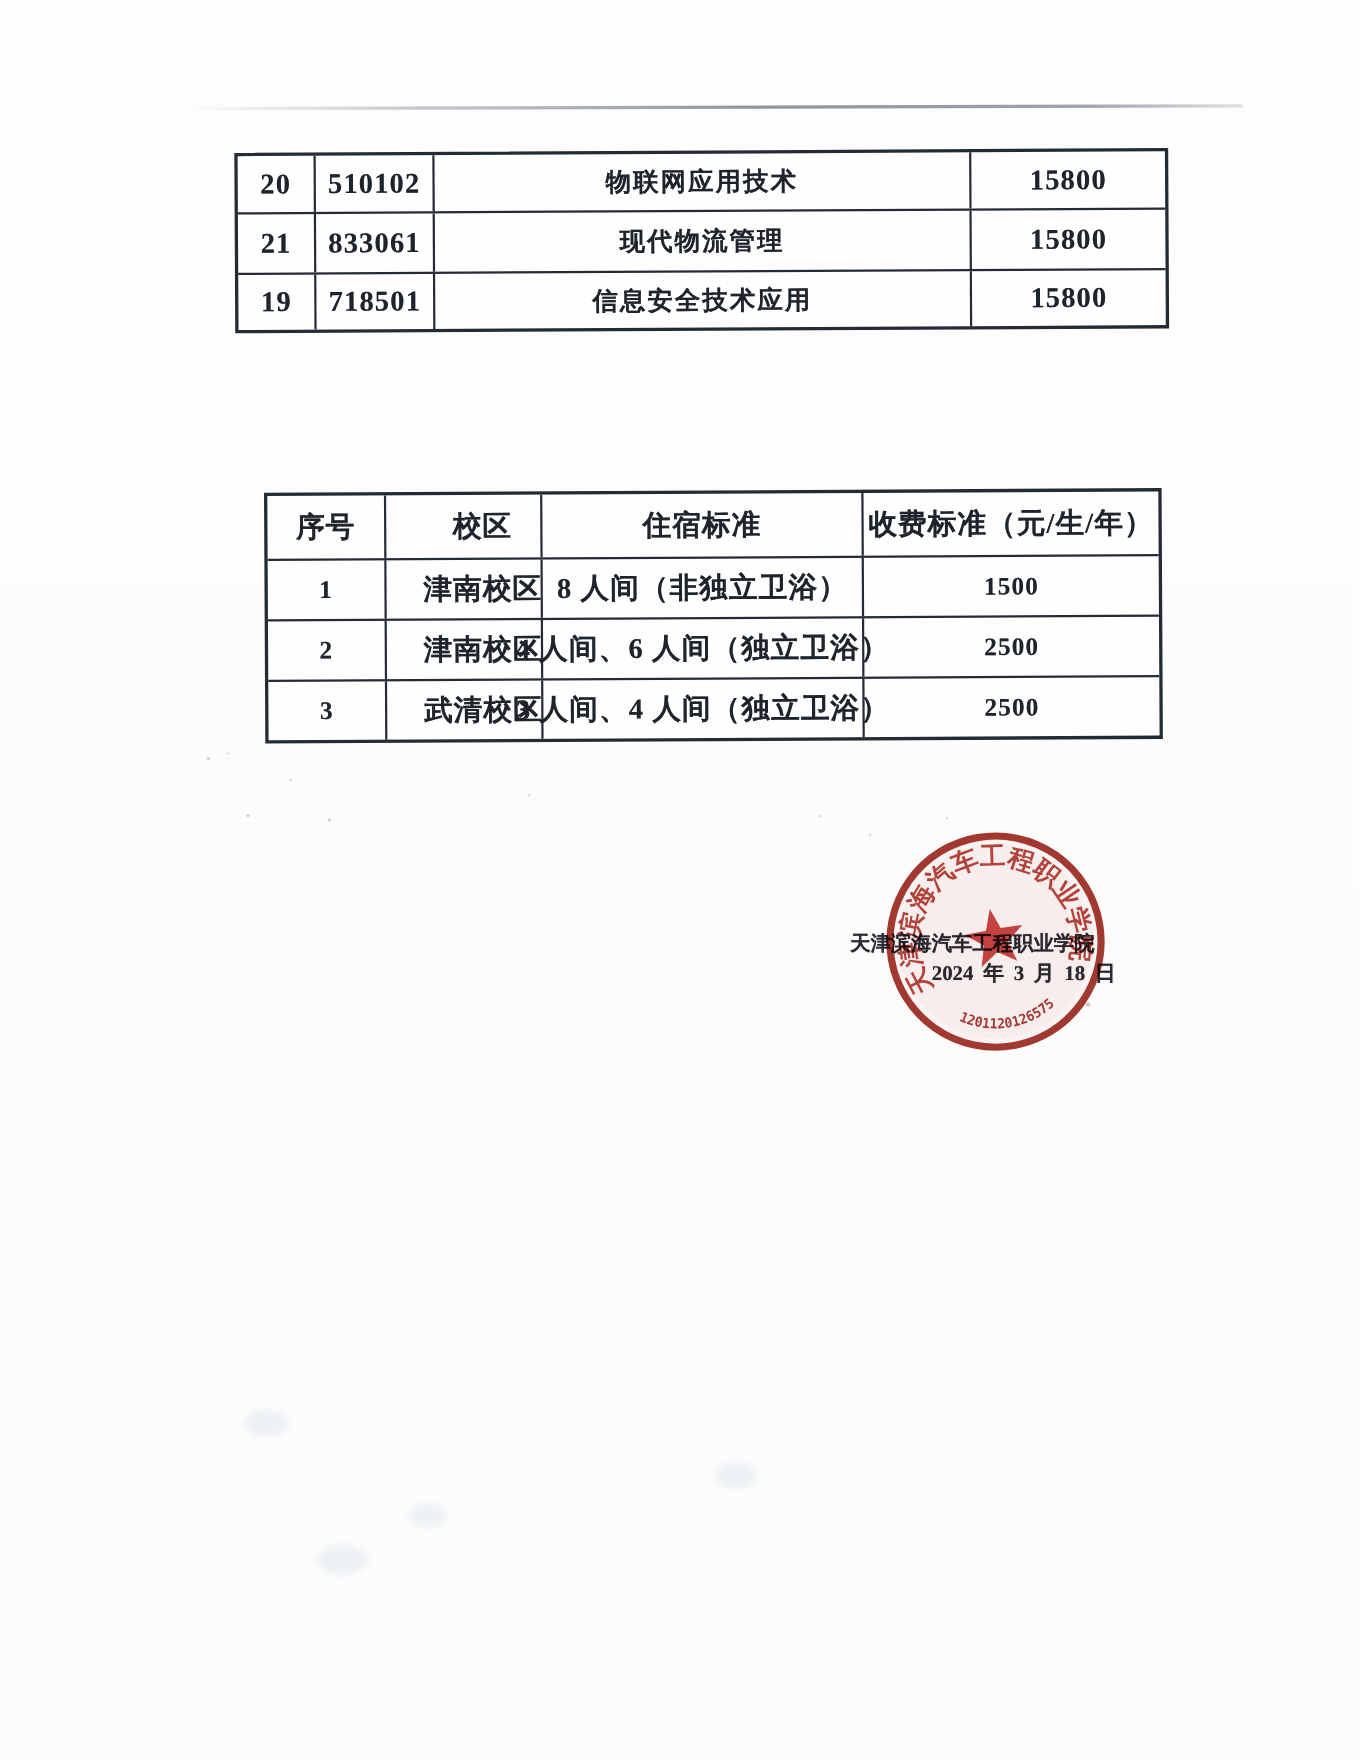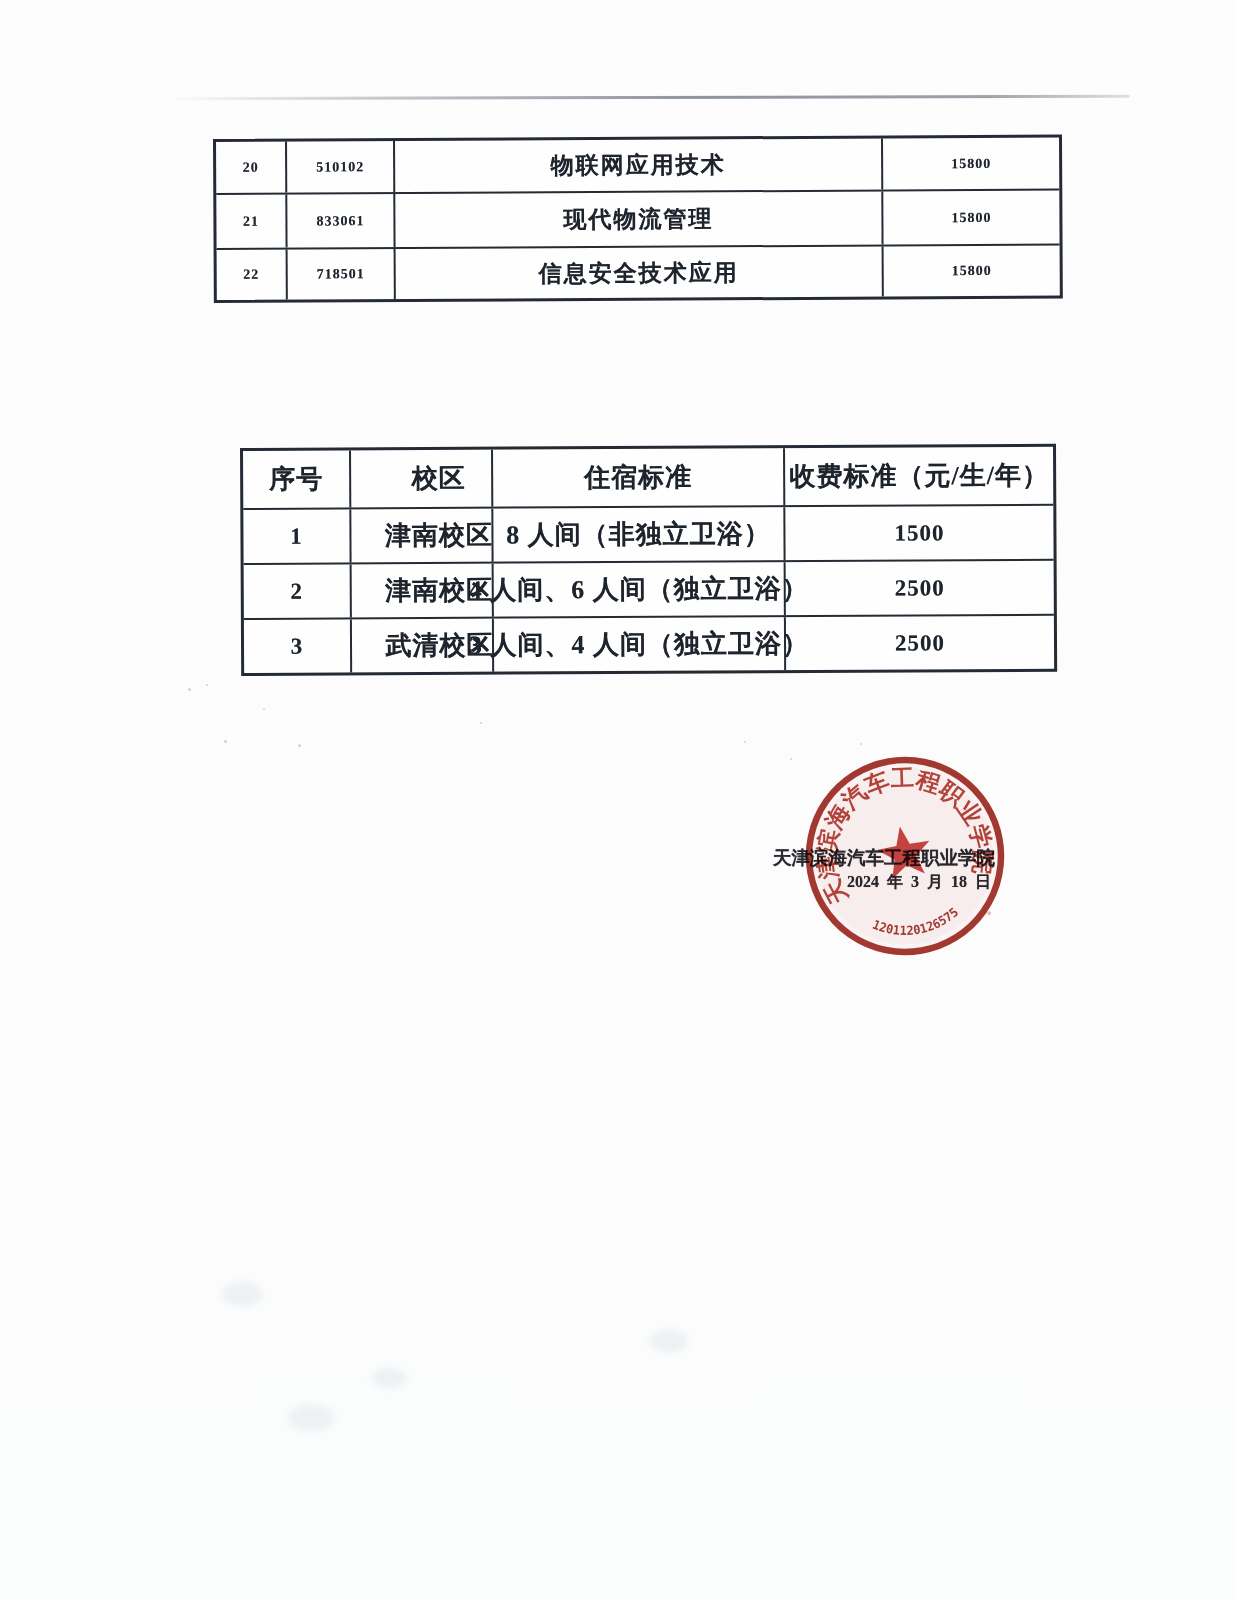--- a/index.html
+++ b/index.html
@@ -35,21 +35,21 @@
   .t-cell:last-child{border-right:none;}
   
   .t1{left:213px;top:139px;width:843px;}
   .t1 .t-row{height:51px;}
   .t1 .r2{height:53px;}
   .t1 .r3{height:50px;}
   .t1 .c1{width:71px;}
   .t1 .c2{width:108px;}
   .t1 .c3{width:488px;}
   .t1 .c4{flex:1;}
-  .t1 .num{font-size:14px;letter-spacing:1px;}
+  .t1 .num{font-size:26px;letter-spacing:1px;}
   .t1 .c3{font-size:23px;letter-spacing:2px;}
   
   .t2{left:240px;top:448px;width:810px;}
   .t2 .t-row{height:53px;}
   .t2 .hrow{height:57px;}
   .t2 .c1{width:108px;}
   .t2 .c2{width:142px;padding-left:35px;}
   .t2 .c3{width:292px;}
   .t2 .c4{flex:1;}
   .t2 .t-cell{font-size:26px;letter-spacing:1px;}
@@ -58,21 +58,21 @@
   .stamp{position:absolute;left:790px;top:741px;width:230px;height:230px;}
   .stamp svg{position:absolute;left:0;top:0;}
   .sig-org{
     position:absolute;left:773px;top:845px;width:222px;
     font-size:18.5px;font-weight:700;color:#2a2a31;white-space:nowrap;
     letter-spacing:0px;mix-blend-mode:multiply;
     text-shadow:0 0 0.7px rgba(30,30,38,0.6);
   }
   .sig-date{
     position:absolute;left:847px;top:872px;
-    font-size:16px;font-weight:700;color:#2a2a31;white-space:nowrap;
+    font-size:19px;font-weight:700;color:#2a2a31;white-space:nowrap;
     word-spacing:4px;mix-blend-mode:multiply;
     text-shadow:0 0 0.7px rgba(30,30,38,0.6);
   }
   
   .speck{position:absolute;border-radius:50%;background:rgba(150,160,170,0.45);}
   .smudge{position:absolute;border-radius:50%;background:rgba(205,216,222,0.30);filter:blur(3px);}
 </style>
 </head>
 <body>
 
@@ -87,21 +87,21 @@
       <div class="t-cell c3">物联网应用技术</div>
       <div class="t-cell c4 num">15800</div>
     </div>
     <div class="t-row r2">
       <div class="t-cell c1 num">21</div>
       <div class="t-cell c2 num">833061</div>
       <div class="t-cell c3">现代物流管理</div>
       <div class="t-cell c4 num">15800</div>
     </div>
     <div class="t-row r3">
-      <div class="t-cell c1 num">22</div>
+      <div class="t-cell c1 num">19</div>
       <div class="t-cell c2 num">718501</div>
       <div class="t-cell c3">信息安全技术应用</div>
       <div class="t-cell c4 num">15800</div>
     </div>
   </div>
 
   <div class="doc-table t2">
     <div class="t-row hrow">
       <div class="t-cell c1">序号</div>
       <div class="t-cell c2">校区</div>

